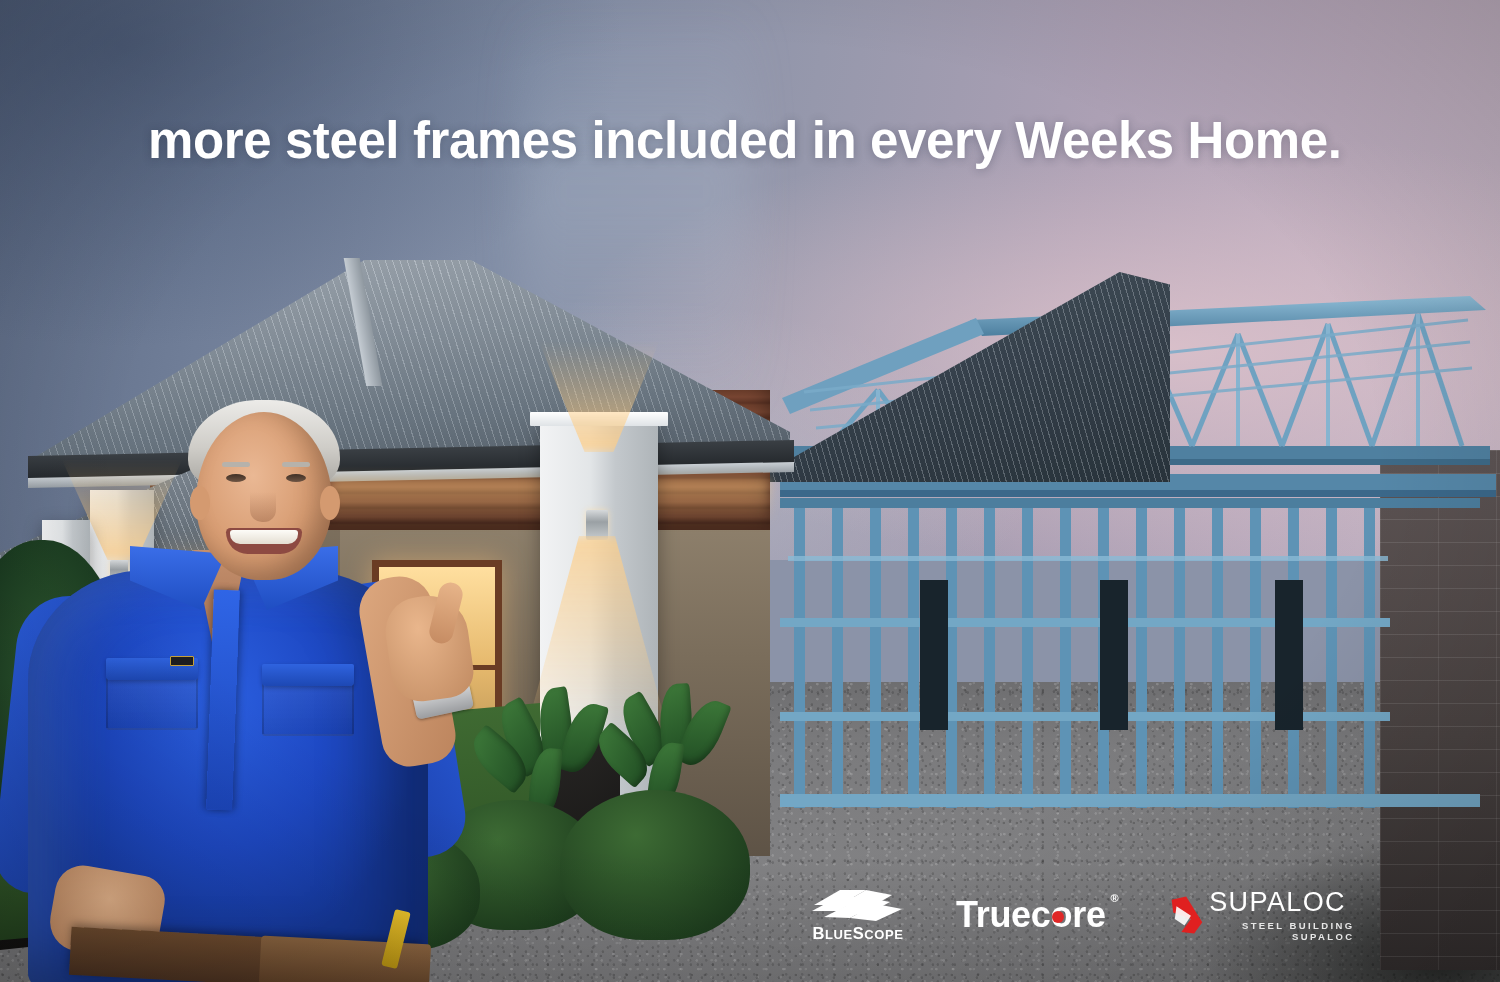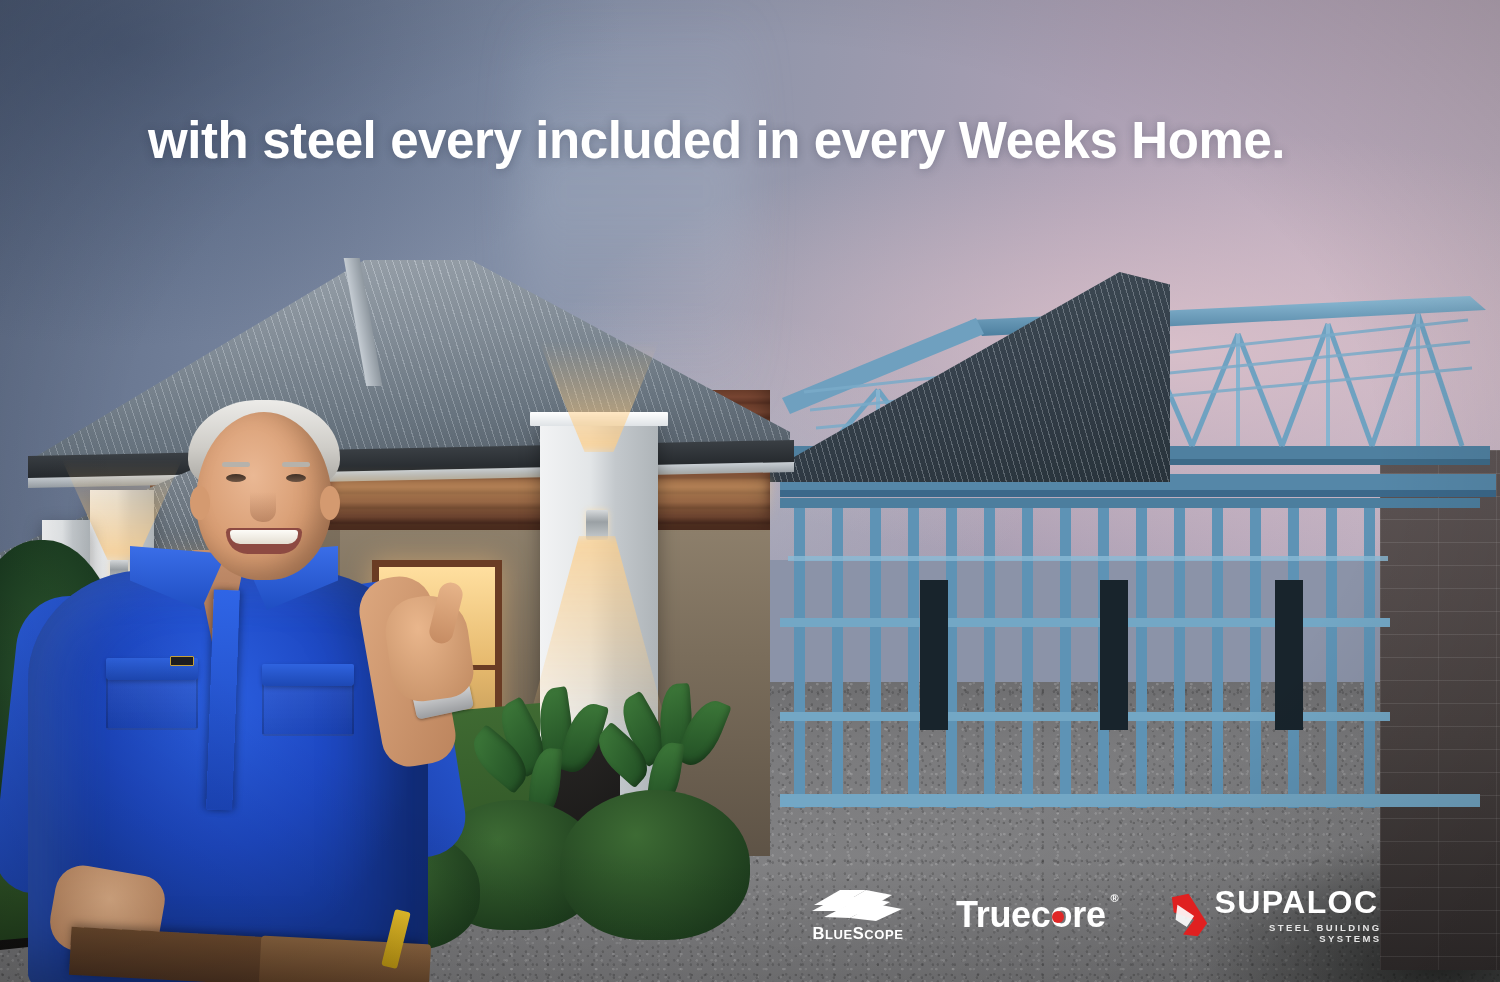--- a/index.html
+++ b/index.html
@@ -417,21 +417,21 @@
     position:absolute; width:12px; height:12px; border-radius:50%;
     background:#e02727; left:96px; top:17px;
   }
   .tc-reg{
     position:absolute; right:-13px; top:-2px; font-size:11px; color:#fff; font-weight:700;
   }
   .logo-supaloc{ position:relative; margin-left:64px; display:flex; align-items:center; }
   .sl-mark{ width:44px; height:50px; margin-right:4px; }
   .sl-text{ display:flex; flex-direction:column; }
   .sl-word{
-    font-size:32px; font-weight:700; color:#fff; letter-spacing:1.4px; line-height:1;
+    font-size:27px; font-weight:400; color:#fff; letter-spacing:1.4px; line-height:1;
   }
   .sl-sub{
     font-size:9.5px; font-weight:700; color:#e7e7e7; letter-spacing:2.4px;
     margin-top:4px; text-align:right;
   }
 
   .vignette{
     position:absolute; inset:0; pointer-events:none; z-index:30;
     background:radial-gradient(ellipse 1200px 780px at 50% 46%, rgba(0,0,0,0) 52%, rgba(0,0,0,.26) 100%);
   }
@@ -641,21 +641,21 @@
     <div class="hand-up"></div>
     <div class="thumb"></div>
 
     <div class="hand-hip"></div>
     <div class="belt"></div>
     <div class="toolpouch"></div>
     <div class="knife"></div>
   </div>
 
   <div class="headline">
-    <div class="hl-line">with steel every included in every Weeks Home.</div>
+    <div class="hl-line">more steel frames included in every Weeks Home.</div>
   </div>
 
   <div class="logobar">
 
     <div class="logo-bluescope">
       <svg class="bs-mark" viewBox="0 0 96 34">
         <g fill="#ffffff">
           <path d="M4 18 L30 3 L56 3 L30 18 Z"></path>
           <path d="M8 24 L34 9 L62 9 L36 24 Z" opacity="0"></path>
           <path d="M30 18 L56 3 L82 8 L56 23 Z"></path>
@@ -678,20 +678,20 @@
       <span class="tc-reg">®</span>
     </div>
 
     <div class="logo-supaloc">
       <svg class="sl-mark" viewBox="0 0 44 50">
         <polygon points="2,6 20,2 40,34 30,48 14,46 26,30 4,22" fill="#e02020"></polygon>
         <polygon points="8,14 26,26 18,38 6,30" fill="#ffffff" opacity=".9"></polygon>
       </svg>
       <div class="sl-text">
         <span class="sl-word">SUPALOC</span>
-        <span class="sl-sub">STEEL BUILDING SYSTEMS</span>
+        <span class="sl-sub">STEEL BUILDING SUPALOC</span>
       </div>
     </div>
 
   </div>
 
   <div class="vignette"></div>
 </div>
 
 </body></html>

